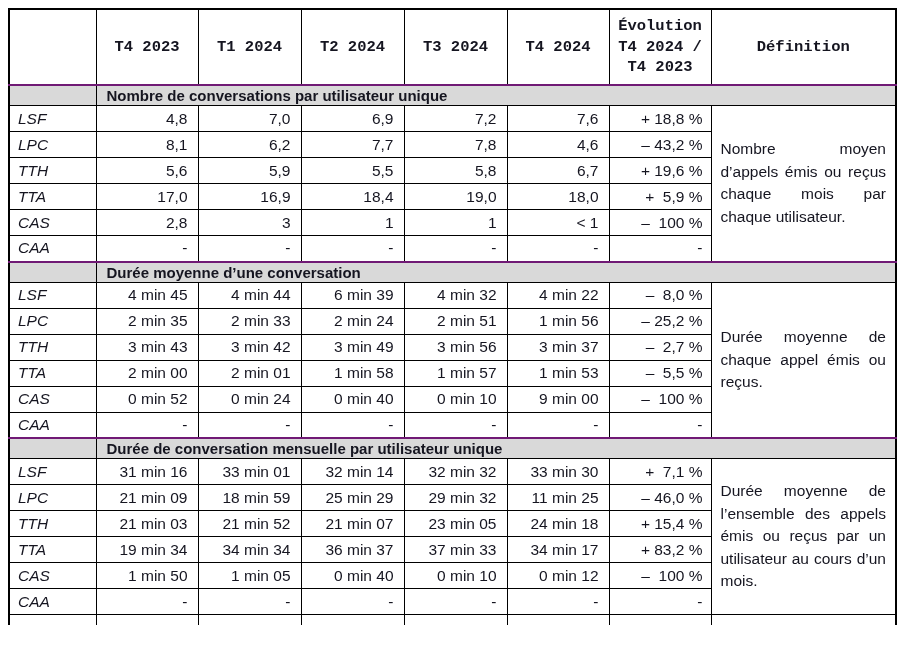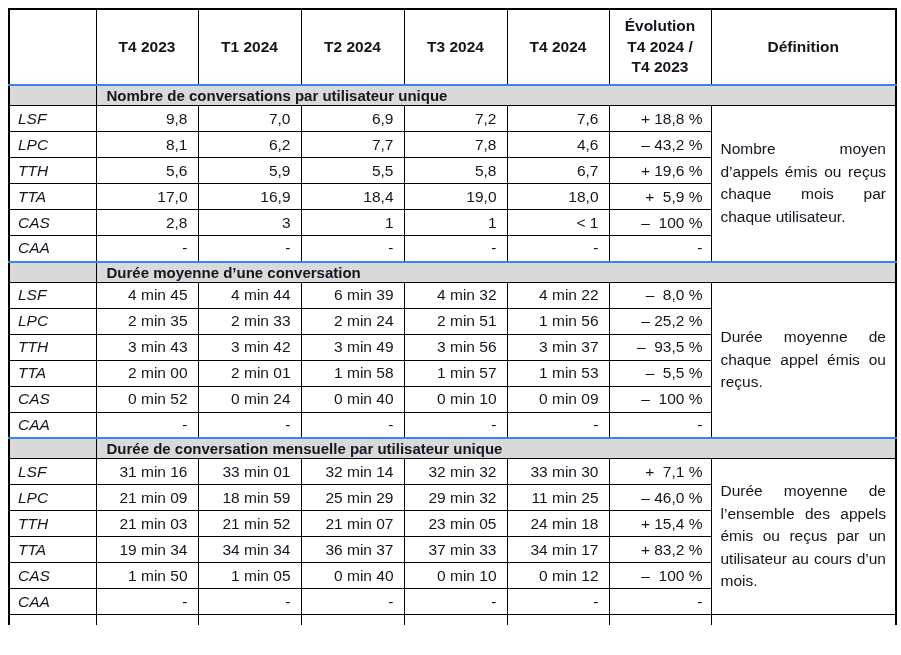--- a/index.html
+++ b/index.html
@@ -28,30 +28,31 @@
     overflow: hidden;
     padding: 1px 8px;
   }
   thead th {
     font-weight: bold;
     font-size: 15.5px;
     text-align: center;
     vertical-align: middle;
     height: 76px;
     background: #ffffff;
+    font-family: Liberation Mono, monospace;
   }
   th.evolution-h {
     white-space: pre-line;
     line-height: 1.35;
     padding: 1px 2px;
   }
   tr.band td {
     background: #d9d9d9;
     height: 16px;
-    border-top: 2px solid #3b82f6;
+    border-top: 2px solid #701a75;
   }
   td.band-title {
     font-weight: bold;
     font-size: 15px;
     text-align: left;
     padding-left: 10px;
   }
   tr.datarow td {
     height: 26px;
     font-size: 15.5px;
@@ -115,21 +116,21 @@
           <th class="definition-h">Définition</th>
         </tr>
       </thead>
     <tbody>
         <tr class="band">
           <td class="band-first"></td>
           <td class="band-title" colspan="7">Nombre de conversations par utilisateur unique</td>
         </tr>
         <tr class="datarow">
           <td class="rowlabel">LSF</td>
-          <td class="val">9,8</td>
+          <td class="val">4,8</td>
           <td class="val">7,0</td>
           <td class="val">6,9</td>
           <td class="val">7,2</td>
           <td class="val">7,6</td>
           <td class="evo">+ 18,8 %</td>
           <td class="def" rowspan="6">Nombre moyen d’appels émis ou reçus chaque mois par chaque utilisateur.</td>
         </tr>
         <tr class="datarow">
           <td class="rowlabel">LPC</td>
           <td class="val">8,1</td>
@@ -198,38 +199,38 @@
           <td class="val">1 min 56</td>
           <td class="evo">– 25,2 %</td>
         </tr>
         <tr class="datarow">
           <td class="rowlabel">TTH</td>
           <td class="val">3 min 43</td>
           <td class="val">3 min 42</td>
           <td class="val">3 min 49</td>
           <td class="val">3 min 56</td>
           <td class="val">3 min 37</td>
-          <td class="evo">–  93,5 %</td>
+          <td class="evo">–  2,7 %</td>
         </tr>
         <tr class="datarow">
           <td class="rowlabel">TTA</td>
           <td class="val">2 min 00</td>
           <td class="val">2 min 01</td>
           <td class="val">1 min 58</td>
           <td class="val">1 min 57</td>
           <td class="val">1 min 53</td>
           <td class="evo">–  5,5 %</td>
         </tr>
         <tr class="datarow">
           <td class="rowlabel">CAS</td>
           <td class="val">0 min 52</td>
           <td class="val">0 min 24</td>
           <td class="val">0 min 40</td>
           <td class="val">0 min 10</td>
-          <td class="val">0 min 09</td>
+          <td class="val">9 min 00</td>
           <td class="evo">–  100 %</td>
         </tr>
         <tr class="datarow">
           <td class="rowlabel">CAA</td>
           <td class="val">-</td>
           <td class="val">-</td>
           <td class="val">-</td>
           <td class="val">-</td>
           <td class="val">-</td>
           <td class="evo">-</td>

